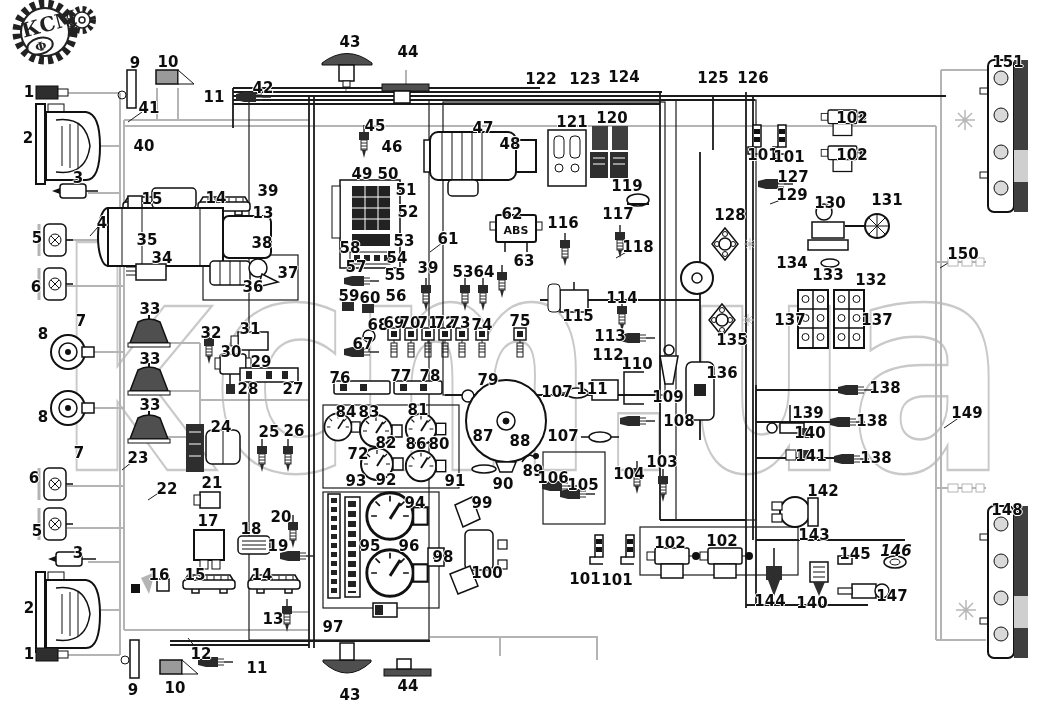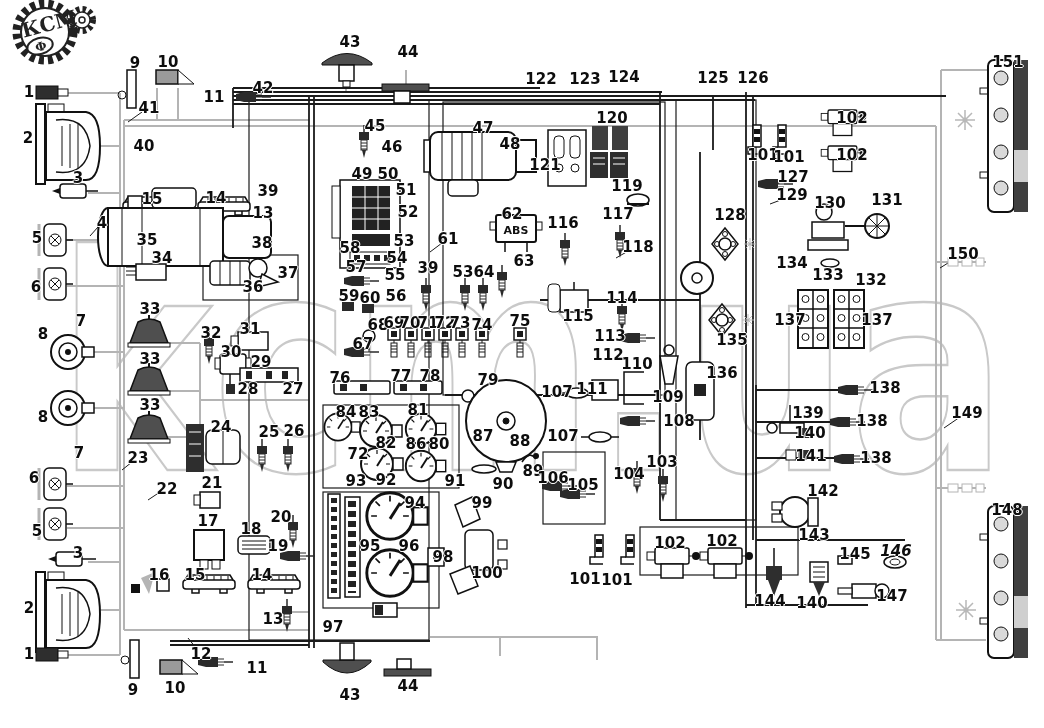--- a/index.html
+++ b/index.html
@@ -705,21 +705,21 @@
       <span class="plbl" style="left: 592px; top: 373px; margin-top: 16px;">111</span>
       <span class="plbl" style="left: 608px; top: 355px;">112</span>
       <span class="plbl" style="left: 610px; top: 336px;">113</span>
       <span class="plbl" style="left: 622px; top: 298px;">114</span>
       <span class="plbl" style="left: 578px; top: 316px;">115</span>
       <span class="plbl" style="left: 563px; top: 223px;">116</span>
       <span class="plbl" style="left: 618px; top: 214px;">117</span>
       <span class="plbl" style="left: 638px; top: 247px;">118</span>
       <span class="plbl" style="left: 627px; top: 186px;">119</span>
       <span class="plbl" style="left: 612px; top: 118px;">120</span>
-      <span class="plbl" style="left: 545px; top: 122px; margin-top: 43px;">121</span>
+      <span class="plbl" style="left: 572px; top: 122px;">121</span>
       <span class="plbl" style="left: 541px; top: 79px;">122</span>
       <span class="plbl" style="left: 585px; top: 79px;">123</span>
       <span class="plbl" style="left: 624px; top: 77px;">124</span>
       <span class="plbl" style="left: 713px; top: 78px;">125</span>
       <span class="plbl" style="left: 753px; top: 78px;">126</span>
       <span class="plbl" style="left: 793px; top: 177px;">127</span>
       <span class="plbl" style="left: 730px; top: 215px;">128</span>
       <span class="plbl" style="left: 792px; top: 195px;">129</span>
       <span class="plbl" style="left: 830px; top: 203px;">130</span>
       <span class="plbl" style="left: 887px; top: 200px;">131</span>

